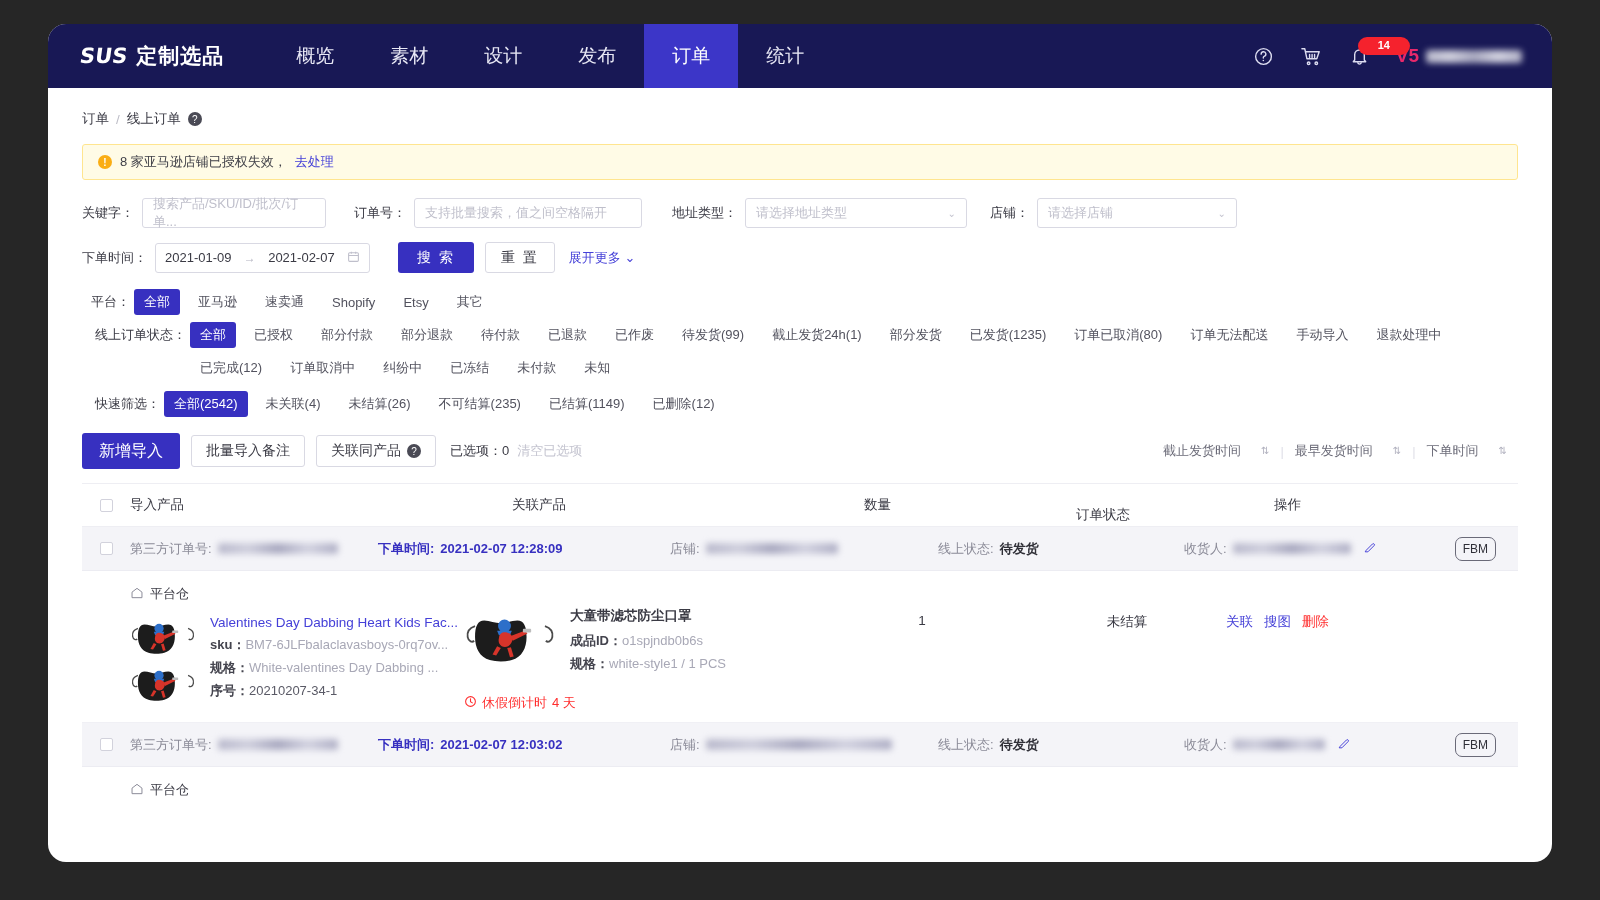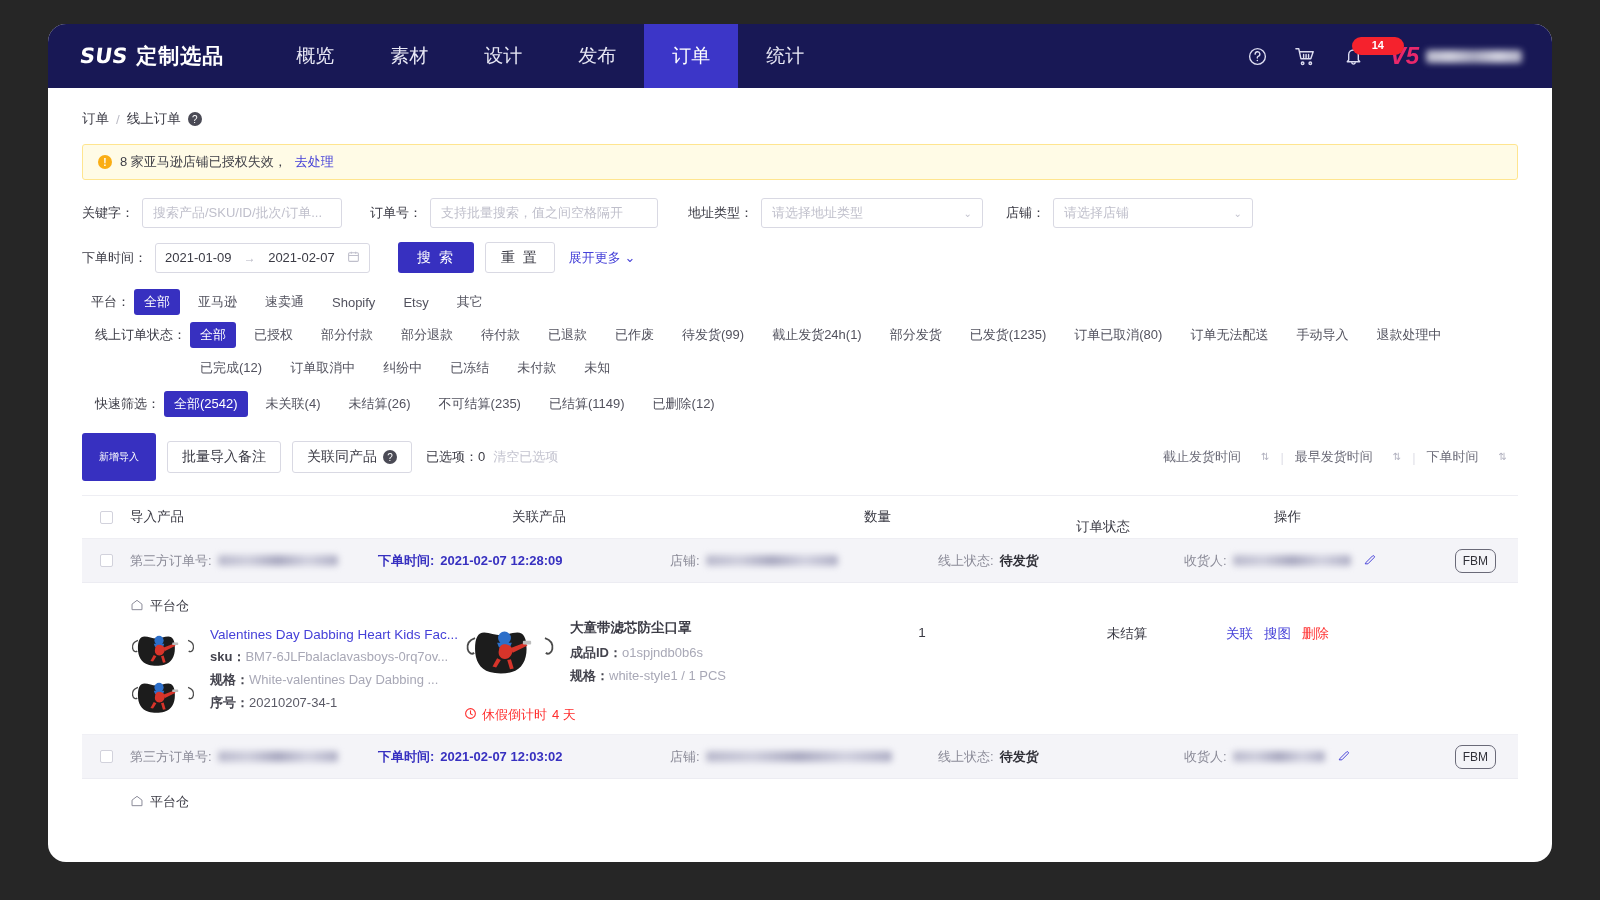--- a/index.html
+++ b/index.html
@@ -54,21 +54,21 @@
   .ic { color: #dcdcf0; cursor: pointer; display: flex; align-items: center; }
   .bell-wrap { position: relative; }
   .badge {
     position: absolute; top: -9px; left: 9px;
     background: #f5222d; color: #fff;
     font-size: 11px; line-height: 17px;
     min-width: 23px; height: 18px; border-radius: 9px;
     text-align: center; padding: 0 20px; font-weight: bold;
   }
   .user { display: flex; align-items: center; gap: 7px; cursor: pointer; }
-  .v5 { color: #e8286b; font-size: 24px; font-weight: bold; font-style: italic; }
+  .v5 { color: #e8286b; font-size: 19px; font-weight: bold; }
   .blur {
     background: linear-gradient(90deg,#b9b9cc,#cfcfdd,#a9a9c0,#d2d2e0,#b0b0c6);
     filter: blur(3.2px);
     border-radius: 3px;
     display: inline-block;
   }
   .blur.u { width: 96px; height: 13px; }
 
   
   .page { padding: 22px 34px 0 34px; }
@@ -99,21 +99,21 @@
   
   .filters { margin-top: 18px; }
   .frow { display: flex; align-items: center; margin-bottom: 14px; }
   .flabel { font-size: 13px; color: #3a3a44; white-space: nowrap; }
   .finput {
     border: 1px solid #d9d9e3; border-radius: 3px; height: 30px;
     background: #fff; font-size: 13px; color: #bfbfcb;
     display: flex; align-items: center; padding: 0 10px;
     margin-left: 8px;
   }
-  .finput.k { width: 200px; }
+  .finput.k { width: 184px; }
   .finput.o { width: 228px; }
   .fselect {
     border: 1px solid #d9d9e3; border-radius: 3px; height: 30px;
     background: #fff; font-size: 13px; color: #bfbfcb;
     display: flex; align-items: center; justify-content: space-between;
     padding: 0 10px; margin-left: 8px;
   }
   .fselect.addr { width: 222px; }
   .fselect.shop { width: 200px; }
   .chev { color: #c2c2ce; font-size: 10px; }
@@ -154,21 +154,21 @@
   .lbl-w2 { width: 104px; text-align: right; margin-right: 4px; }
   .lbl-w3 { width: 78px; text-align: right; margin-right: 4px; }
   .indent2 { margin-left: 108px; }
 
   
   .toolbar {
     margin-top: 14px; display: flex; align-items: center;
   }
   .tb-primary {
     background: #3730c0; color: #fff; border: none; border-radius: 3px;
-    height: 48px; padding: 0 17px; font-size: 10px; cursor: pointer;
+    height: 36px; padding: 0 17px; font-size: 16px; cursor: pointer;
     font-family: inherit;
   }
   .tb-ghost {
     background: #fff; color: #3a3a44; border: 1px solid #d9d9e3;
     border-radius: 3px; height: 32px; padding: 0 14px; font-size: 14px;
     cursor: pointer; font-family: inherit; margin-left: 11px;
     display: flex; align-items: center; gap: 6px;
   }
   .sel-count { font-size: 13px; color: #3a3a44; margin-left: 14px; }
   .clear-sel { font-size: 13px; color: #c3c3cf; margin-left: 8px; cursor: pointer; }

